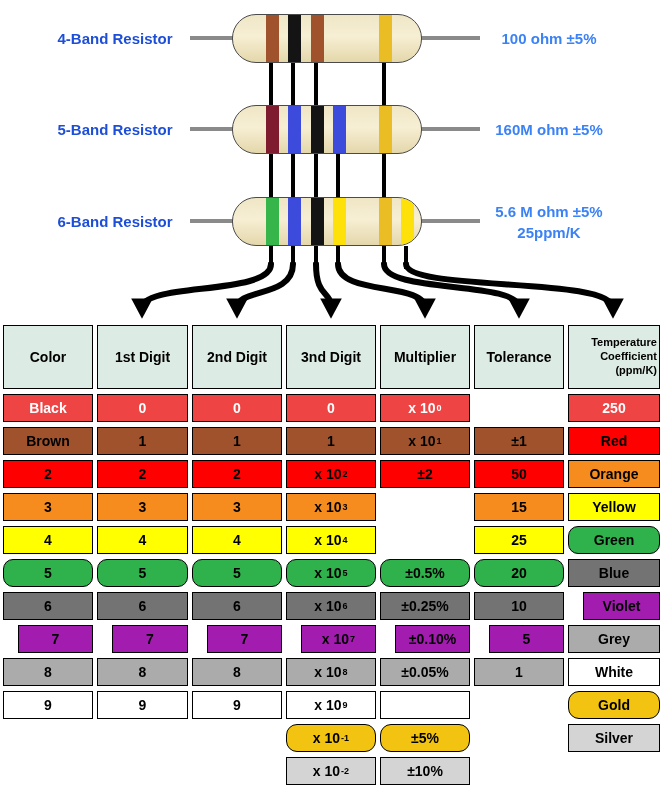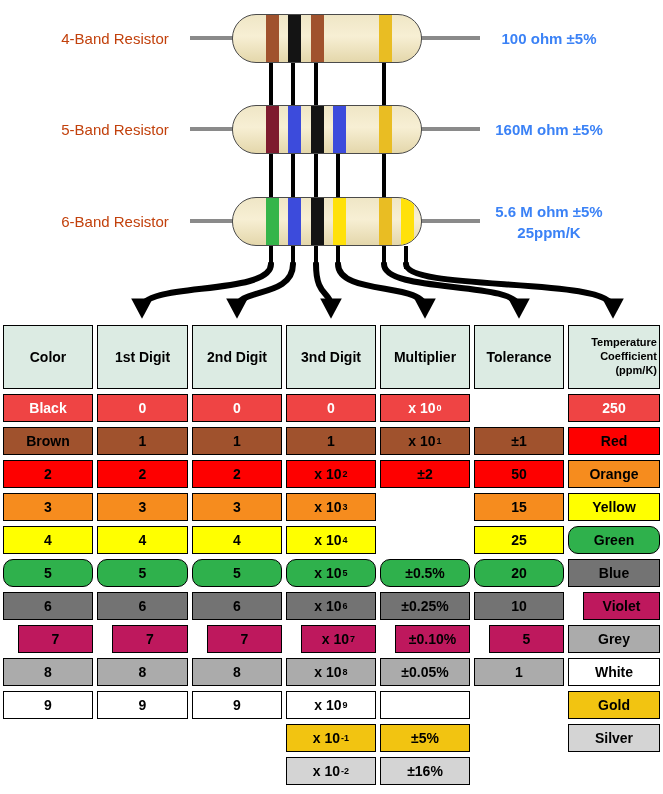--- a/index.html
+++ b/index.html
@@ -18,21 +18,21 @@
   .band { position: absolute; top: 0; height: 100%; width: 13px; }
   .bd-brown      { background: #A0522D; }
   .bd-brown-dark { background: #7E1B2E; }
   .bd-black      { background: #141414; }
   .bd-blue       { background: #3C4BDC; }
   .bd-green      { background: #35B54A; }
   .bd-gold       { background: #E9BD23; }
   .bd-yellow     { background: #FFE10A; }
 
   .rlabel { position: absolute; left: 20px; width: 190px; text-align: center;
-    font-weight: normal; font-size: 15px; color: #c2410c; }
+    font-weight: bold; font-size: 15px; color: #1d4ed8; }
   .rvalue { position: absolute; left: 461px; width: 176px; text-align: center;
     font-weight: bold; font-size: 15px; color: #3b82f6; }
 
   .arrows { position: absolute; left: 0; top: 262px; width: 663px; height: 64px; z-index: 3; }
 
   
   .tbl { display: grid; margin-left: 3px;
     grid-template-columns: 90px 91px 90px 90px 90px 90px 92px;
     grid-template-rows: 64px repeat(12, 28px);
     column-gap: 4px; row-gap: 5px; }
@@ -43,24 +43,24 @@
   .sp { border: none; }
   .hdr { background: #dcebe3; font-size: 14px; padding: 2px; text-align: right; }
   .hdr-temp { font-size: 11px; line-height: 1.25; }
   .bg-black  { background: #ef4444; color: #fff; }
   .bg-brown  { background: #A0522D; }
   .bg-red    { background: #FE0000; }
   .bg-orange { background: #F68C1E; }
   .bg-yellow { background: #FFFF00; }
   .bg-green  { background: #2FB14C; border-radius: 10px; }
   .bg-blue   { background: #737373; }
-  .bg-violet { background: #be185d; margin-left: 15px; }
+  .bg-violet { background: #a21caf; margin-left: 15px; }
   .bg-grey   { background: #ABABAB; }
   .bg-white  { background: #ffffff; }
-  .bg-gold   { background: #F2C411; }
+  .bg-gold   { background: #F2C411; border-radius: 11px; }
   .bg-silver { background: #D4D4D4; }
 </style>
 </head>
 <body>
 
 <div class="top">
 
   <div class="vline" style="left:269px; top:63px; height:206px;"></div>
   <div class="vline" style="left:291px; top:63px; height:206px;"></div>
   <div class="vline" style="left:314px; top:63px; height:206px;"></div>
@@ -250,16 +250,16 @@
   <div class="sp"></div>
 
   <div class="c bg-silver">Silver</div>
   <div class="sp"></div>
   <div class="sp"></div>
   <div class="sp"></div>
   <div class="c bg-silver">
       <span>x 10</span>
       <sup>-2</sup>
     </div>
-  <div class="c bg-silver">±16%</div>
+  <div class="c bg-silver">±10%</div>
   <div class="sp"></div>
 
 </div>
 
 </body></html>

